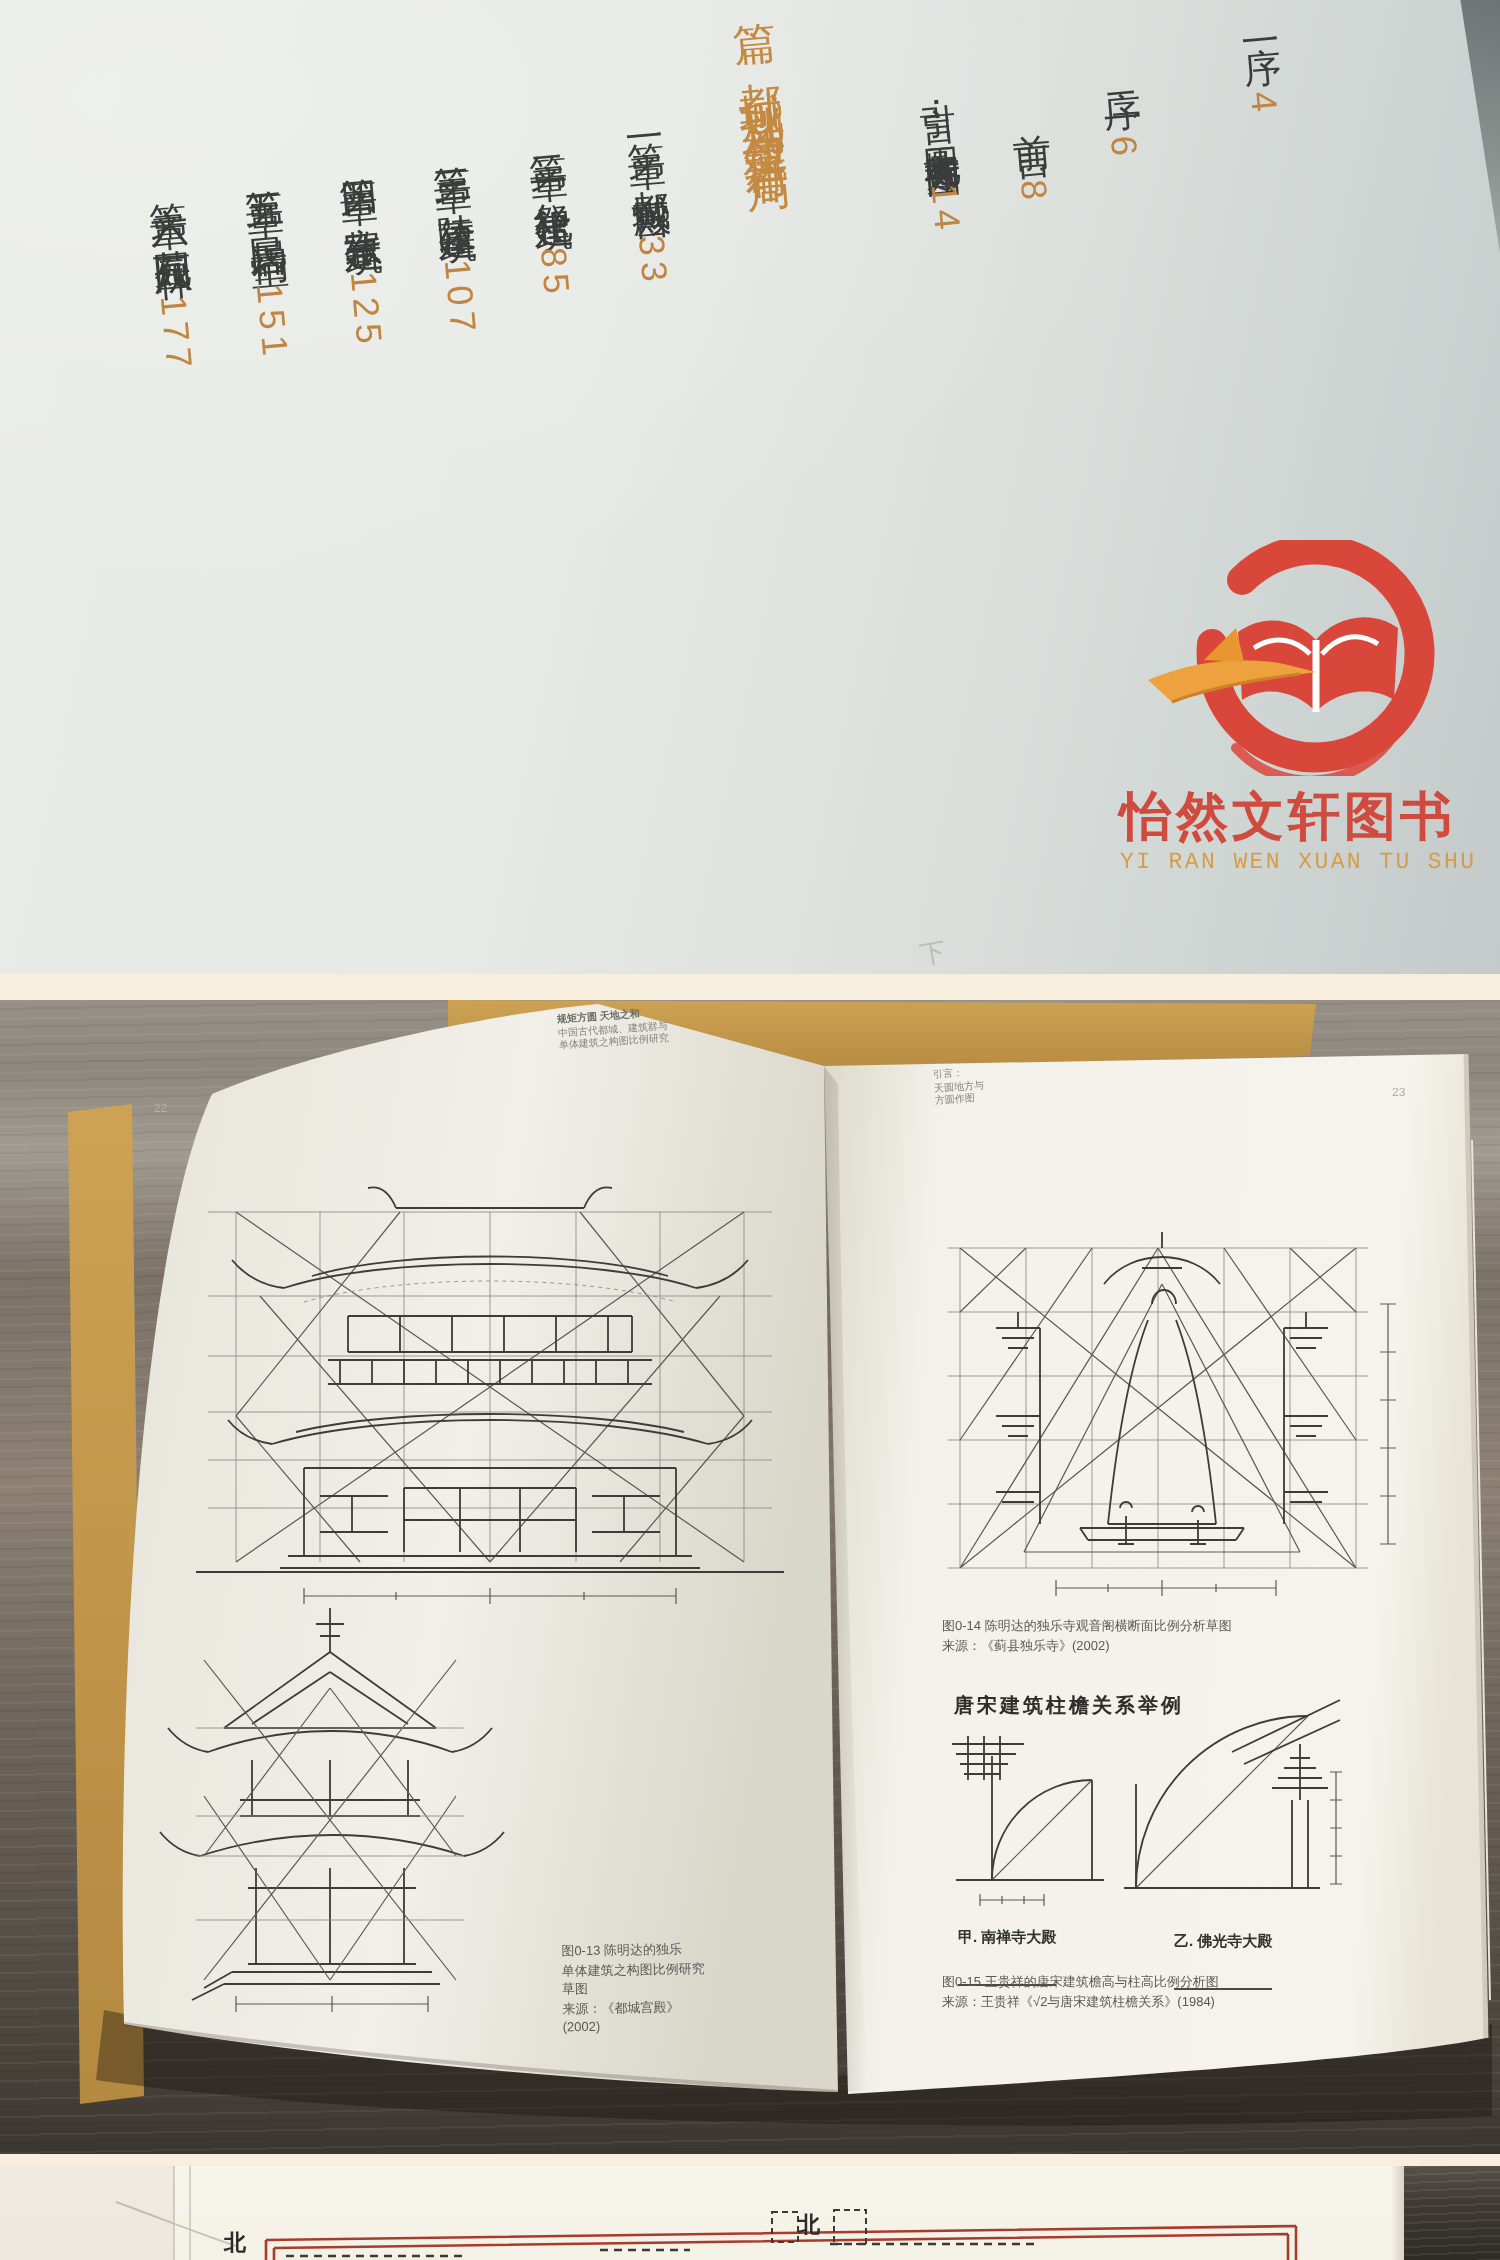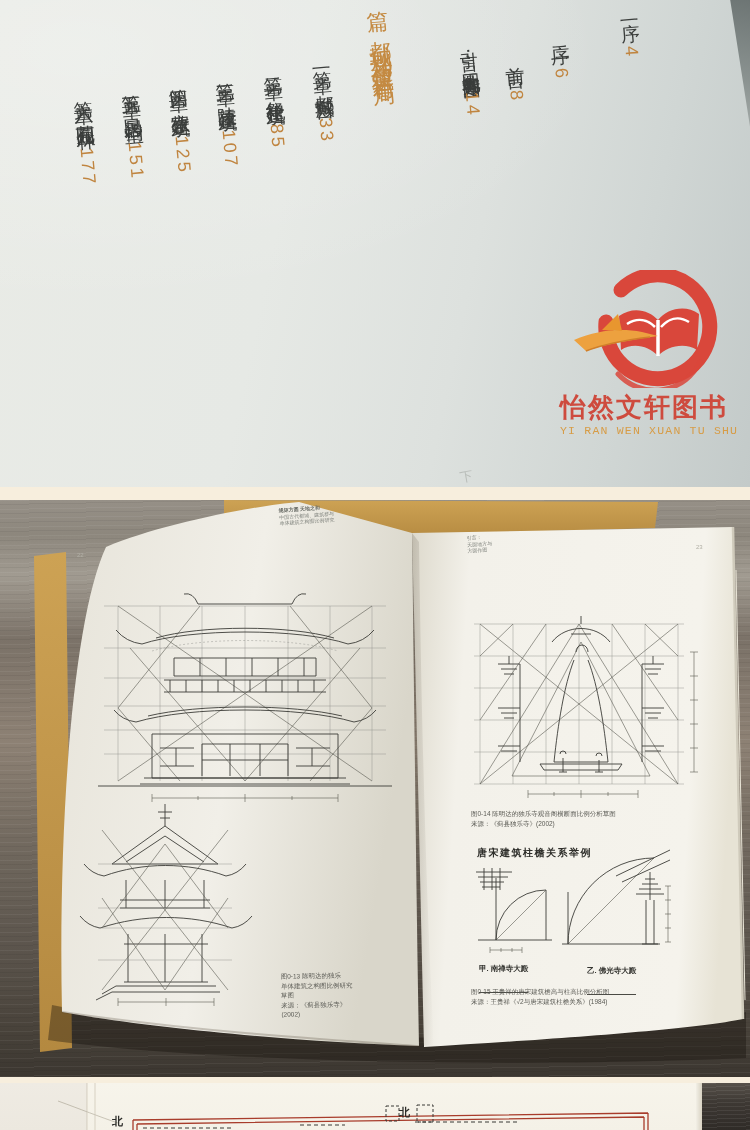--- a/index.html
+++ b/index.html
@@ -256,21 +256,21 @@
     <div>引言：</div>
     <div>天圆地方与</div>
     <div>方圆作图</div>
   </div>
   <div class="ovl pnum" style="left:696px;top:44px">23</div>
 
   <div class="ovl cap" style="left:281px;top:471px;width:78px;transform:rotate(-1deg)">
     <div>图0-13 陈明达的独乐</div>
     <div>单体建筑之构图比例研究</div>
     <div>草图</div>
-    <div>来源：《蓟县独乐寺》</div>
+    <div>来源：《都城宫殿》</div>
     <div>(2002)</div>
   </div>
 
   <div class="ovl cap" style="left:471px;top:309px">
     <div>图0-14 陈明达的独乐寺观音阁横断面比例分析草图</div>
     <div>来源：《蓟县独乐寺》(2002)</div>
   </div>
 
   <div class="ovl heading" style="left:477px;top:346px">唐宋建筑柱檐关系举例</div>
 

